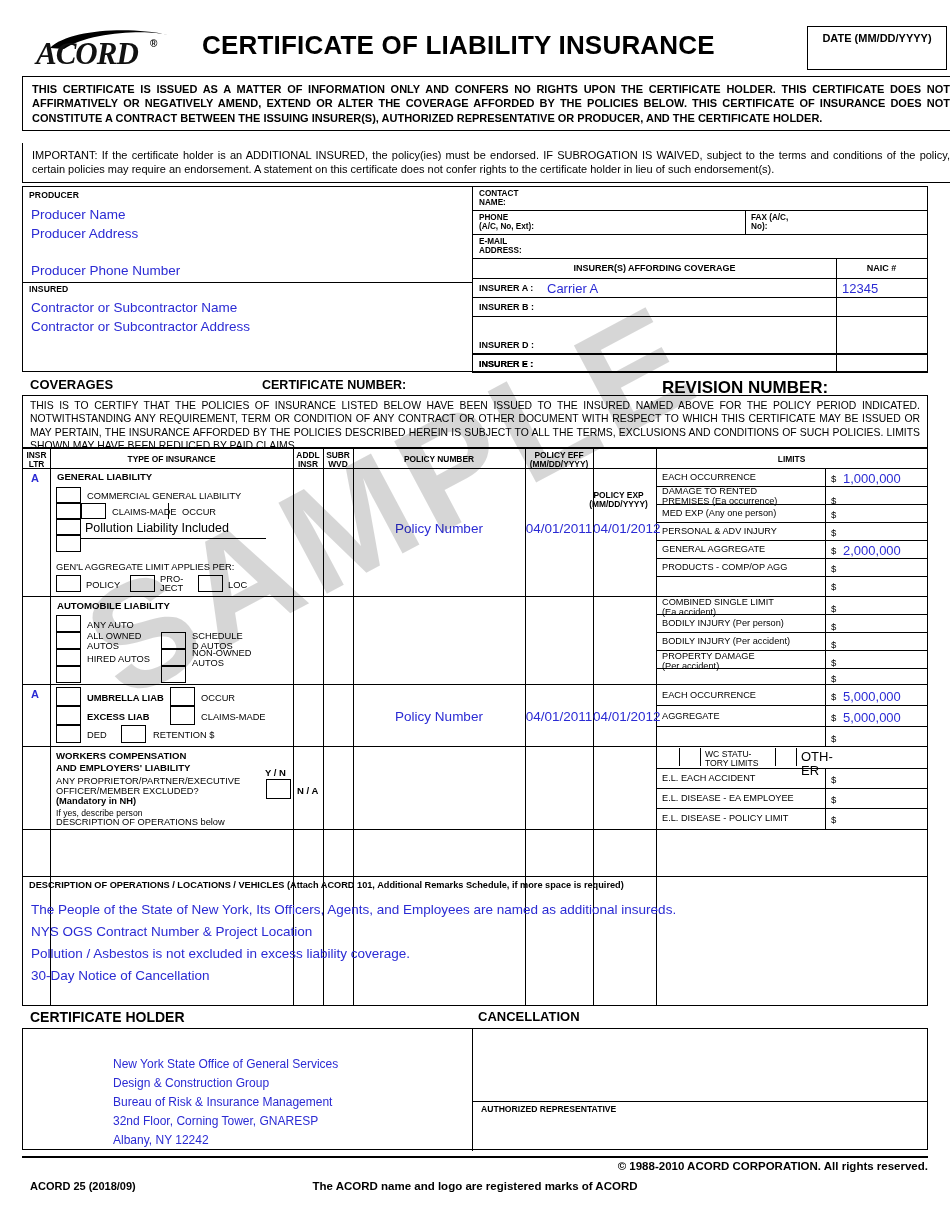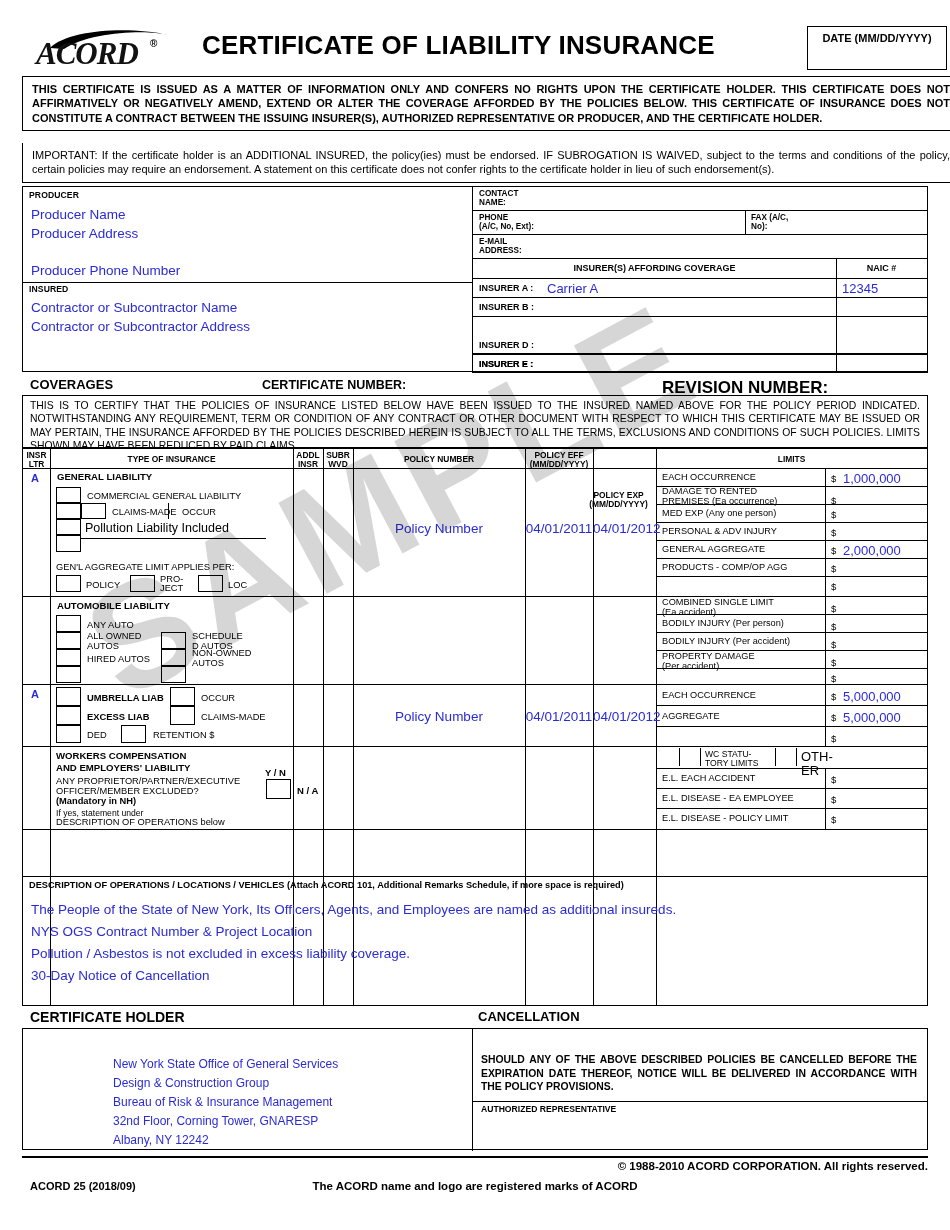--- a/index.html
+++ b/index.html
@@ -458,21 +458,21 @@
     <div class="limit-amt" style="left:820px; top:282px;"></div>
 
     <div class="hline" style="top:297px;"></div>
 
     <div class="cell blue bold" style="left:8px; top:301px; font-size:11px;"></div>
     <div class="cell bold" style="left:33px; top:301px; font-size:9.6px;">WORKERS   COMPENSATION</div>
     <div class="cell bold" style="left:33px; top:313px; font-size:9.6px;">AND EMPLOYERS' LIABILITY</div>
     <div class="cell" style="left:33px; top:327px;">ANY    PROPRIETOR/PARTNER/EXECUTIVE</div>
     <div class="cell" style="left:33px; top:337px;">OFFICER/MEMBER    EXCLUDED?</div>
     <div class="cell bold" style="left:33px; top:347px;">(Mandatory in NH)</div>
-    <div class="cell" style="left:33px; top:359px; font-size:8.6px;">If yes, statement under</div>
+    <div class="cell" style="left:33px; top:359px; font-size:8.6px;">If yes, describe person</div>
     <div class="cell" style="left:33px; top:368px;">DESCRIPTION OF OPERATIONS below</div>
 
     <div class="cell bold" style="left:242px; top:318px; font-size:9.5px;">Y / N</div>
     <div class="cb" style="left:243px; top:330px; width:25px; height:20px;"></div>
     <div class="cell bold" style="left:274px; top:336px; font-size:9.5px;">N / A</div>
 
     <div class="pol-val" style="left:330px; top:334px; width:172px; text-align:center;"></div>
     <div class="pol-val" style="left:502px; top:334px; width:68px; text-align:center;"></div>
     <div class="pol-val" style="left:570px; top:334px; width:63px; text-align:center;"></div>
 
@@ -523,21 +523,20 @@
 
   <div class="hc">
     <div class="hc-div"></div>
     <div class="holder-lines">
       <div>New York State Office of General Services</div>
       <div>Design &amp; Construction Group</div>
       <div>Bureau of Risk &amp; Insurance Management</div>
       <div>32nd Floor, Corning Tower, GNARESP</div>
       <div>Albany, NY 12242</div>
     </div>
-    <div class="cancel-text">SHOULD ANY OF THE ABOVE DESCRIBED POLICIES BE CANCELLED BEFORE THE EXPIRATION DATE THEREOF, NOTICE WILL BE DELIVERED IN ACCORDANCE WITH THE POLICY PROVISIONS.</div>
     <div class="auth-sep"></div>
     <div class="auth-lbl">AUTHORIZED  REPRESENTATIVE</div>
   </div>
 
   <div class="ft-line"></div>
   <div class="ft-copy">© 1988-2010 ACORD CORPORATION.  All rights reserved.</div>
   <div class="ft-left">ACORD 25 (2018/09)</div>
   <div class="ft-mid">The ACORD name and logo are registered marks of ACORD</div>
 
   <div class="watermark">

